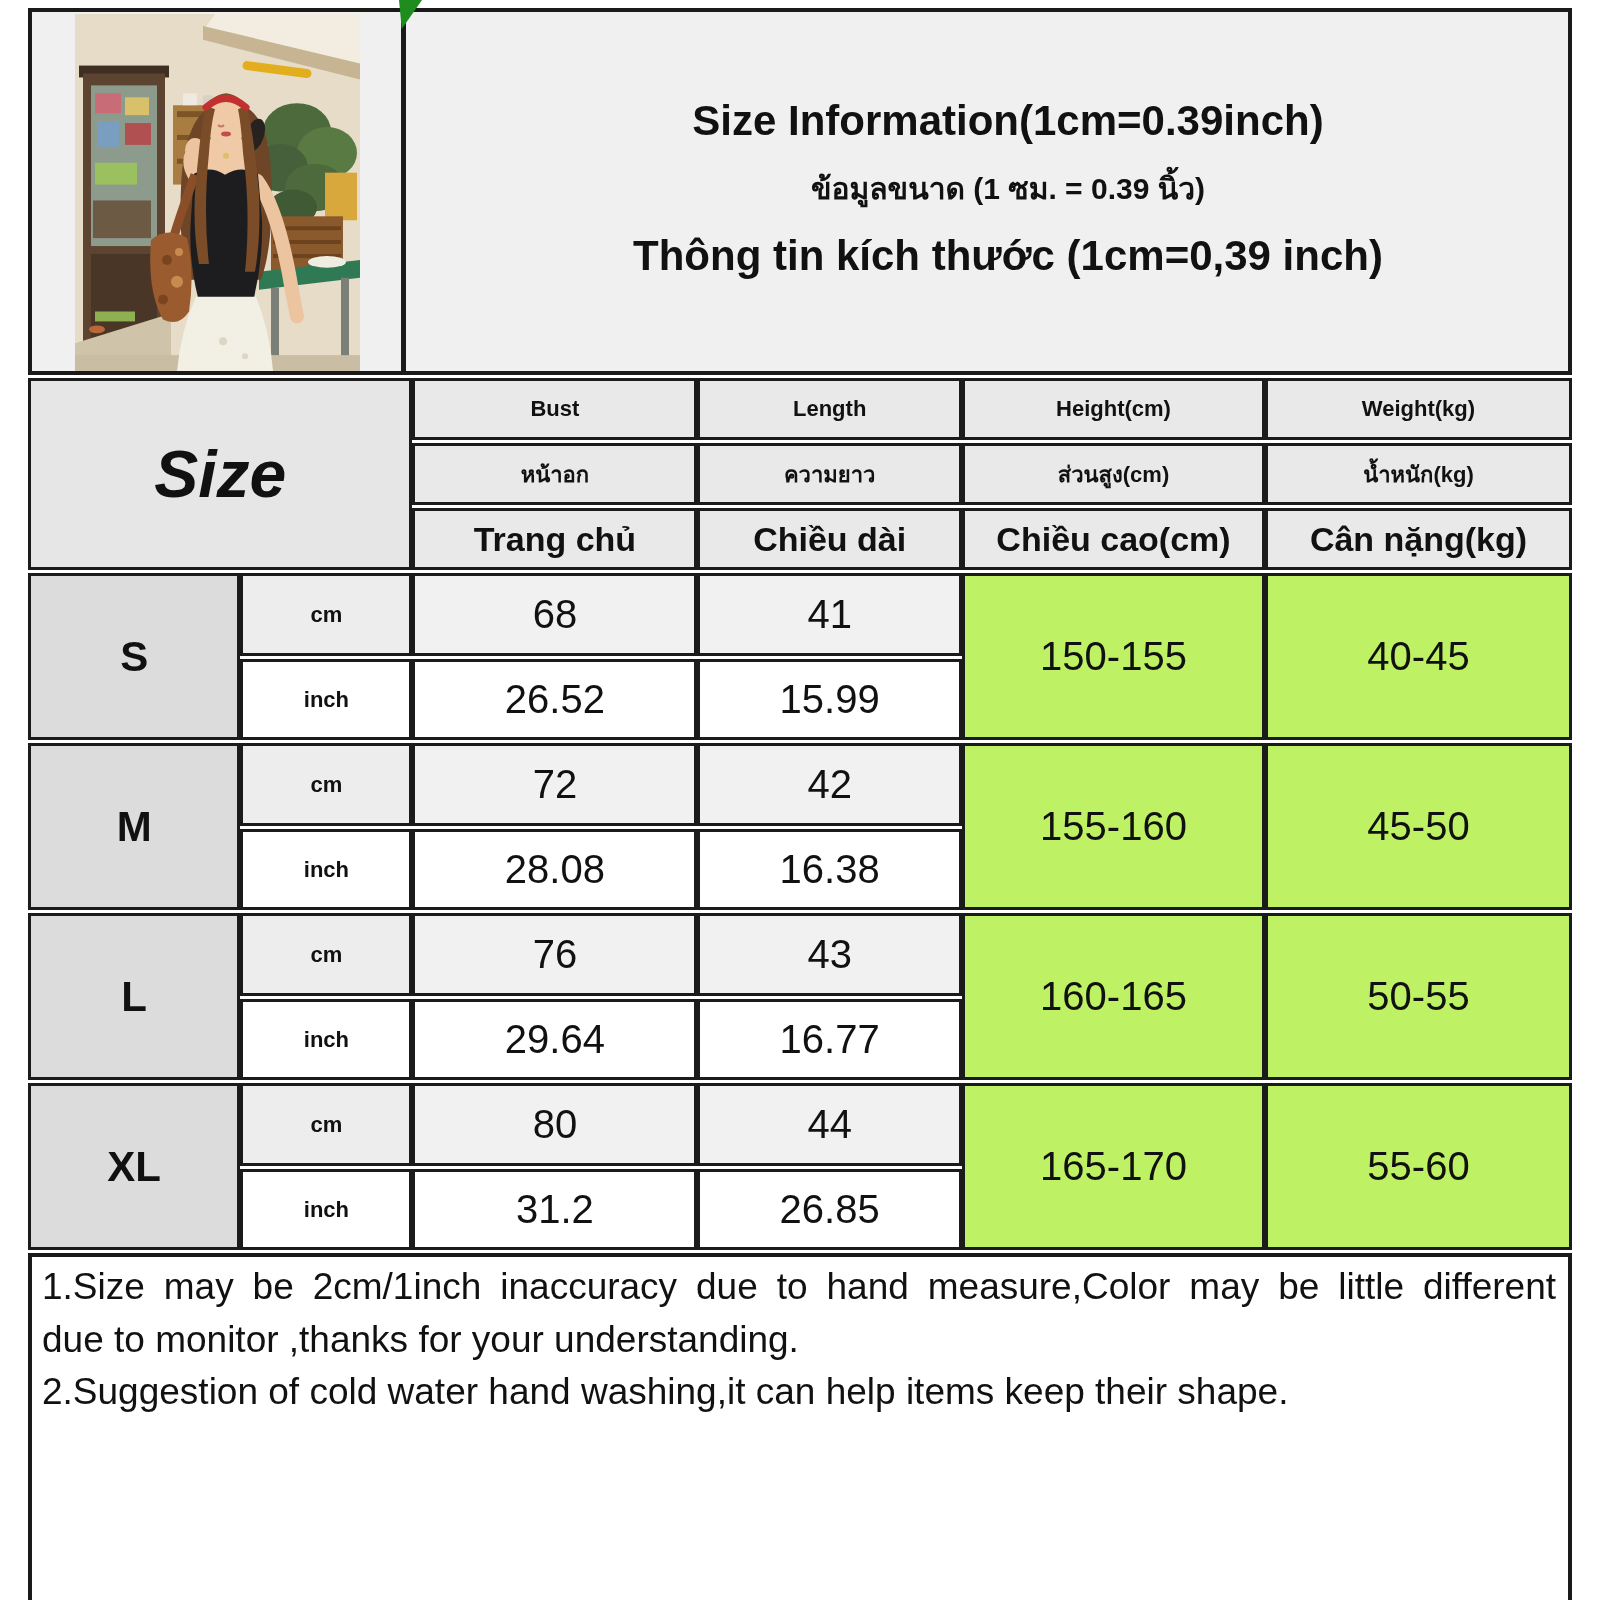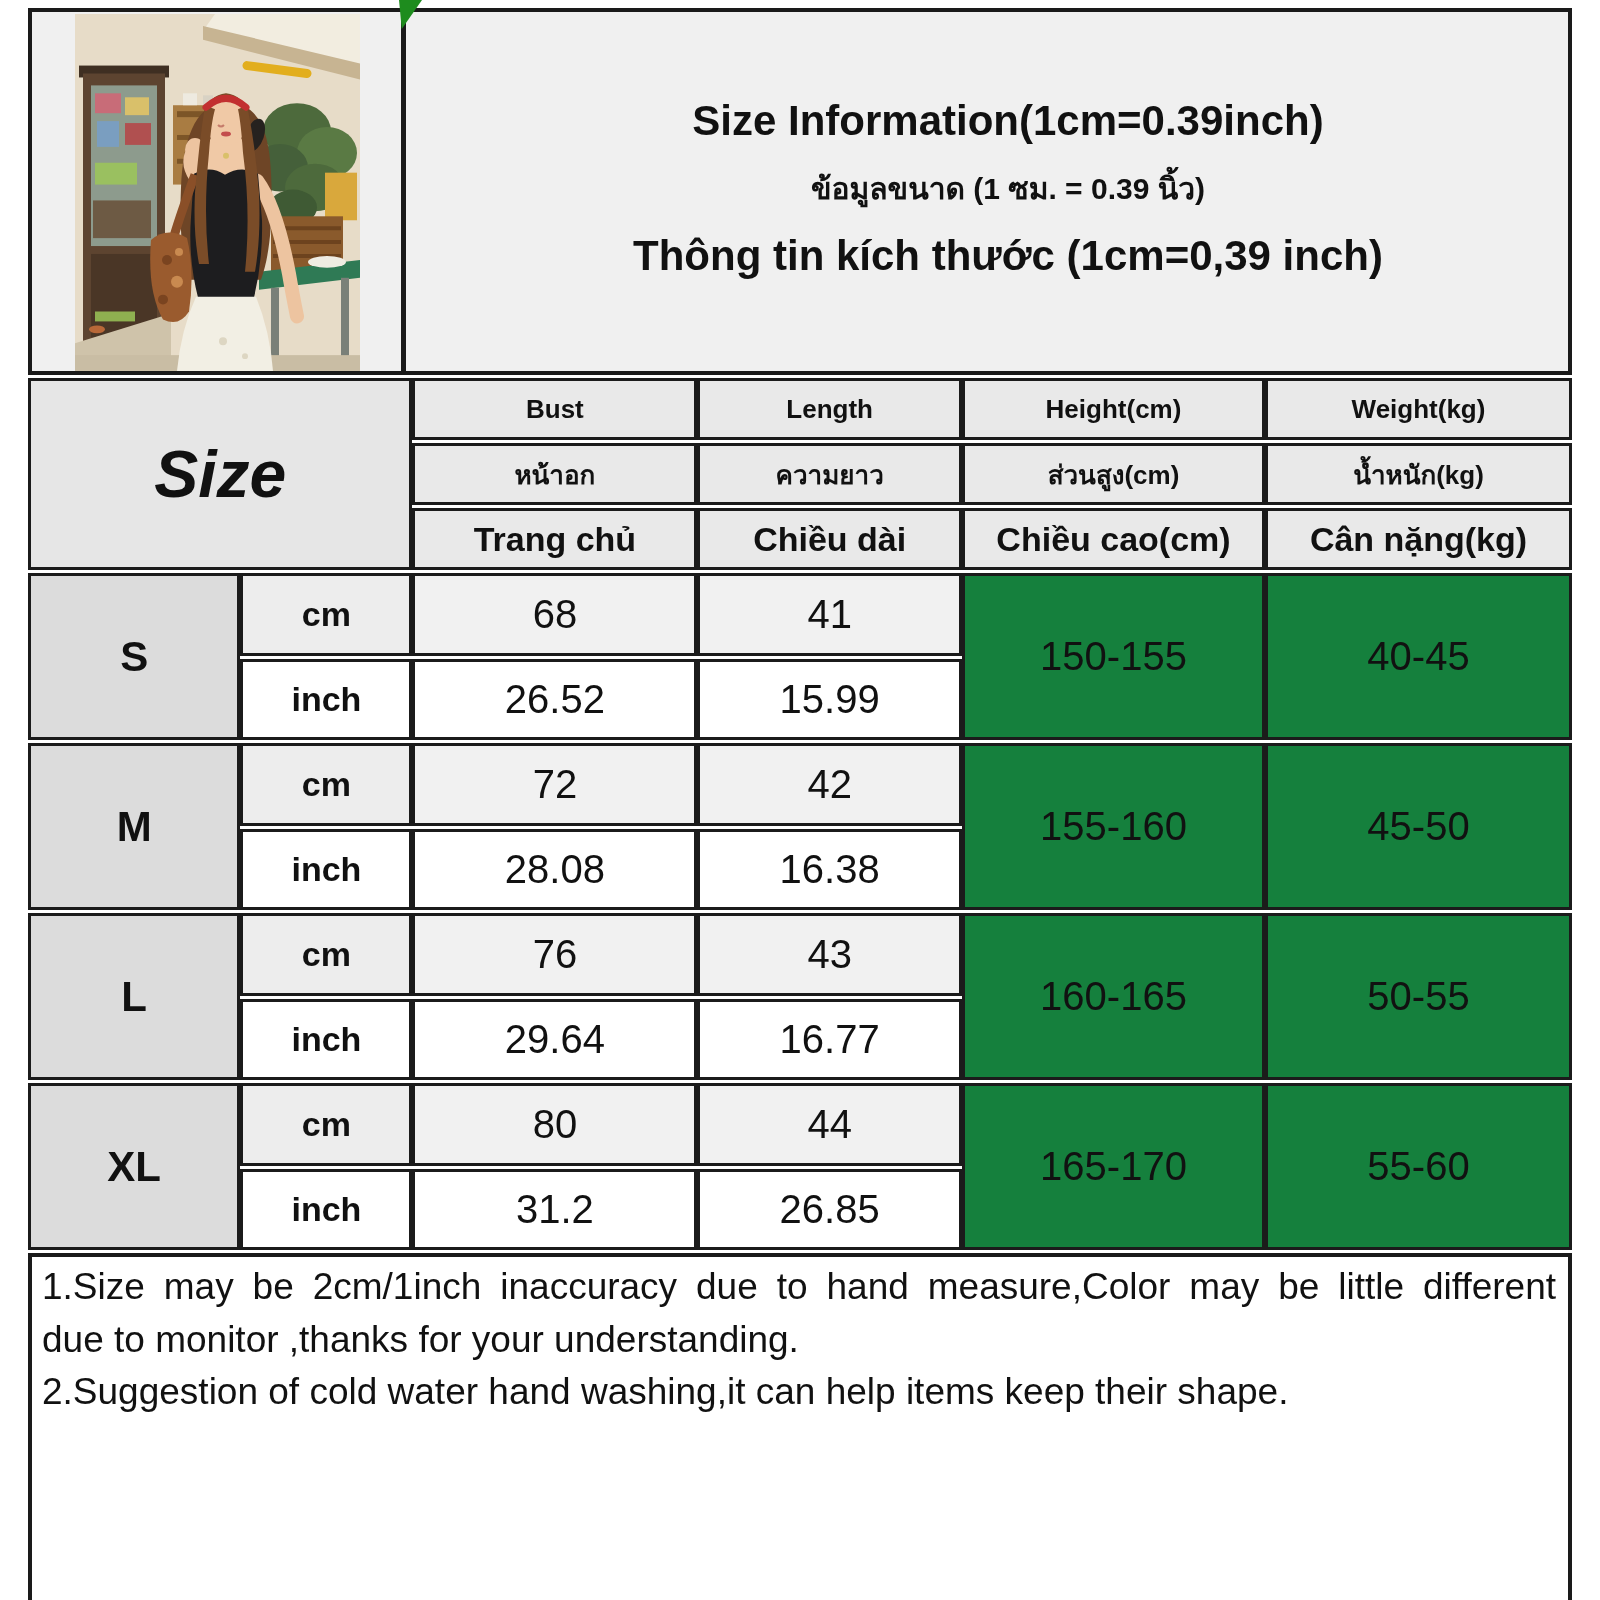--- a/index.html
+++ b/index.html
@@ -57,31 +57,31 @@
     background:#fff;
     margin-top:0px;
   }
   table.size-table td{
     border:3px solid #1b1b1b;
     text-align:center;
     vertical-align:middle;
     padding:0;
     overflow:hidden;
   }
-  td.hdr{background:#e9e9e9;font-weight:bold;font-size:26px;height:56px;}
+  td.hdr{background:#e9e9e9;font-weight:bold;font-size:22px;height:56px;}
   td.hdr-vi{font-size:34px;}
   td.size-head{background:#e6e6e6;font-weight:bold;font-size:66px;font-style:italic;}
   td.size-cell{background:#dcdcdc;font-weight:bold;font-size:42px;}
-  td.unit{font-weight:bold;font-size:34px;}
+  td.unit{font-weight:bold;font-size:22px;}
   td.u-cm{background:#ededed;}
   td.u-inch{background:#ffffff;}
   td.val{font-weight:normal;font-size:40px;}
   td.v-cm{background:#f1f1f1;height:77px;}
   td.v-inch{background:#ffffff;height:75px;}
-  td.range{background:#15803d;font-weight:normal;font-size:40px;}
+  td.range{background:#bef264;font-weight:normal;font-size:40px;}
 
   
   .attention-box{
     border:4px solid #1a1a1a;
     background:#ffffff;
     box-sizing:border-box;
     height:361px;
     margin-top:0px;
     padding:4px 12px 0 10px;
     font-size:37px;

